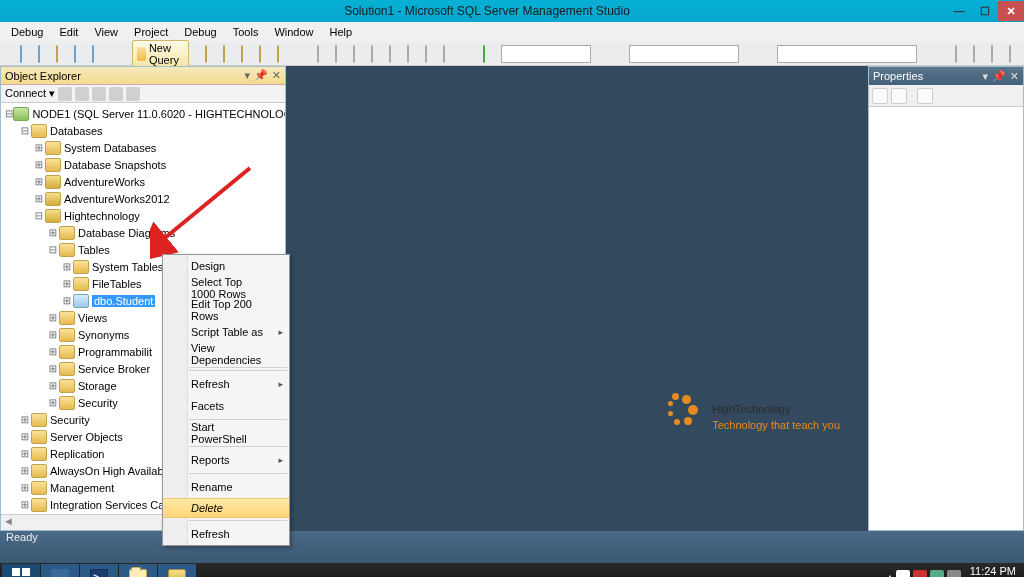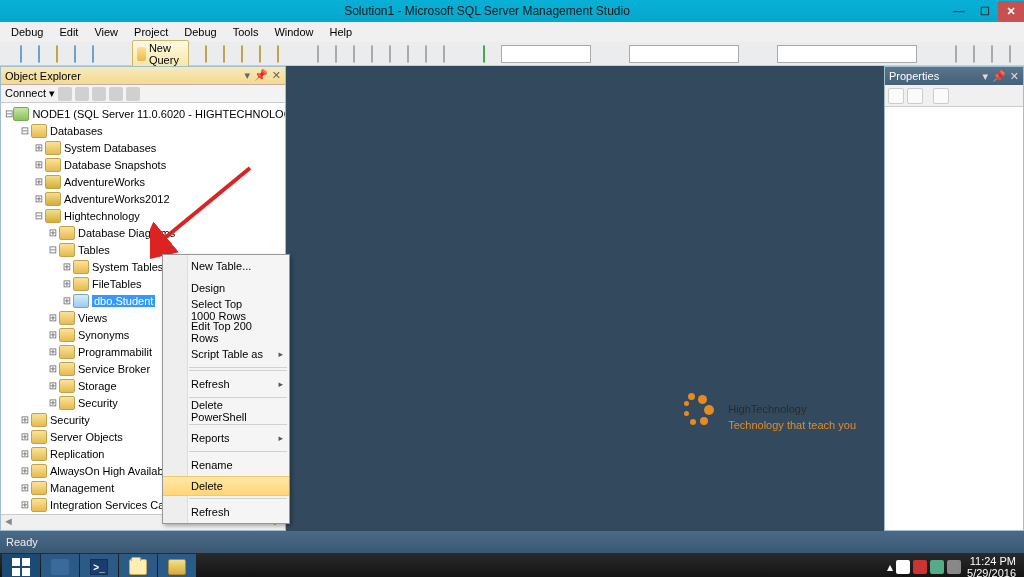--- a/index.html
+++ b/index.html
@@ -37,45 +37,45 @@
 .tree .exp { width:12px; text-align:center; color:#666; font-size:10px; user-select:none;}
 .tree .fic { width:16px; height:14px; margin-right:3px; background:linear-gradient(#fbe29a,#e6bb50); border:1px solid #c2a24a; border-radius:2px; display:inline-block; flex-shrink:0;}
 .tree .fic.db { background:linear-gradient(#f3e08a,#d6ab3b);}
 .tree .fic.srv { background:linear-gradient(#c8e6a0,#8ac060); border-color:#7a5;}
 .tree .fic.tbl { background:linear-gradient(#d8ecff,#9ec9ee); border-color:#7aa;}
 .tree .sel { background:#3399ff; color:#fff; padding:0 2px;}
 .tree .scroll { position:absolute; bottom:0; left:0; right:0; height:16px; background:#f0f0f0; border-top:1px solid #ccc; display:flex; justify-content:space-between; padding:0 2px; font-size:10px; color:#888;}
 
 .center { flex:1; background:#334a5e; position:relative;}
 
-.panel-right { width: 140px; background:#f97316; border:1px solid #9fbed0; display:flex; flex-direction:column;}
+.panel-right { width: 156px; background:#f97316; border:1px solid #9fbed0; display:flex; flex-direction:column;}
 .panel-right .hdr { background: linear-gradient(#5a768c,#44607a); color:#fff; height:18px; padding:0 4px; display:flex; align-items:center; justify-content:space-between;}
 .panel-right .hdr .icos { display:flex; gap:4px; font-size:9px; color:#ddd;}
 .panel-right .tbar { height:22px; background:#f0f0f0; border-bottom:1px solid #ccc; display:flex; align-items:center; gap:3px; padding:0 3px;}
 .panel-right .tbar .b{width:16px;height:16px;border:1px solid #ccc;background:#fafafa;border-radius:2px;}
 .panel-right .body { flex:1; background:#fff;}
 
-.statusbar { height:22px; background:linear-gradient(#4b6a88,#3b5872); color:#eee; display:flex; align-items:center; padding:0 6px;}
+.statusbar { height:32px; background:linear-gradient(#4b6a88,#3b5872); color:#eee; display:flex; align-items:flex-start; padding:0 6px;}
 
 .taskbar { height:28px; background:linear-gradient(#2a2a2a,#101010); display:flex; align-items:center; justify-content:space-between; padding:0 2px;}
 .taskbar .left{display:flex; gap:1px;}
 .taskbar .tb{width:38px;height:26px;background:#2a5a85;display:flex;align-items:center;justify-content:center;}
 .taskbar .tb.on{background:#1b4a75;}
 .taskbar .winlogo{width:18px;height:18px;display:grid;grid-template:1fr 1fr/1fr 1fr;gap:2px;}
 .taskbar .winlogo div{background:#fff;}
 .taskbar .right{display:flex;align-items:center;gap:6px;color:#fff;font-size:10px;padding-right:6px;}
 .taskbar .tray{display:flex;gap:3px;align-items:center;}
 .taskbar .tray .ti{width:14px;height:14px;background:#7aa;border-radius:2px;}
 .taskbar .clock{text-align:right;line-height:1.1;font-size:10px;}
 
 .ctxmenu { position:absolute; left:162px; top:254px; width:128px; background:#f5f5f5; border:1px solid #979797; box-shadow:2px 2px 4px rgba(0,0,0,.3); z-index:50;}
 .ctxmenu .mi { height:22px; display:flex; align-items:center; padding:0 20px 0 28px; position:relative;}
 .ctxmenu .mi.sub::after{ content:"▸"; position:absolute; right:6px; font-size:9px; color:#555;}
 .ctxmenu .mi.dis { color:#a0a0a0;}
-.ctxmenu .mi.hov { background:linear-gradient(#ffe8a6,#ffd576); border-top:1px solid #f0c96e; border-bottom:1px solid #f0c96e; height:20px;}
+.ctxmenu .mi.hov { background:linear-gradient(#ffe8a6,#ffd576); border-top:1px solid #f0c96e; border-bottom:1px solid #f0c96e; height:20px;font-style:italic;}
 .ctxmenu .sep { height:1px; background:#d0d0d0; margin:2px 2px 2px 26px;}
 .ctxmenu::before{content:"";position:absolute;left:0;top:0;bottom:0;width:24px;background:#eee;border-right:1px solid #ddd;}
 
 .arrow { position:absolute; left:150px; top:162px; z-index:40; }
 
 .watermark { position:absolute; right:28px; bottom:100px; display:flex; align-items:center; gap:8px; z-index:30;}
 .watermark .swirl{width:40px;height:40px;position:relative;}
 .watermark .swirl .d{position:absolute;border-radius:50%;background:#e78a1f;}
 .watermark .txt{display:flex;flex-direction:column;}
 .watermark .brand{font-size:24px;color:#2a2a2a;font-weight:400;}
@@ -378,30 +378,31 @@
       <span class="ti" style="background:#888"></span>
     </div>
     <div class="clock">
       <div>11:24 PM</div>
       <div>5/29/2016</div>
     </div>
   </div>
 </div>
 
 <div class="ctxmenu">
-  <div class="mi">New Table...</div>
   <div class="mi">Design</div>
   <div class="mi">Select Top 1000 Rows</div>
   <div class="mi">Edit Top 200 Rows</div>
   <div class="mi sub">Script Table as</div>
+  <div class="mi">View Dependencies</div>
   <div class="sep"></div>
   <div class="sep"></div>
   <div class="mi sub">Refresh</div>
-  <div class="sep"></div>
-  <div class="mi">Delete PowerShell</div>
+  <div class="mi">Facets</div>
+  <div class="sep"></div>
+  <div class="mi">Start PowerShell</div>
   <div class="sep"></div>
   <div class="mi sub">Reports</div>
   <div class="sep"></div>
   <div class="mi">Rename</div>
   <div class="mi hov">Delete</div>
   <div class="sep"></div>
   <div class="mi">Refresh</div>
 
 </div>
 

